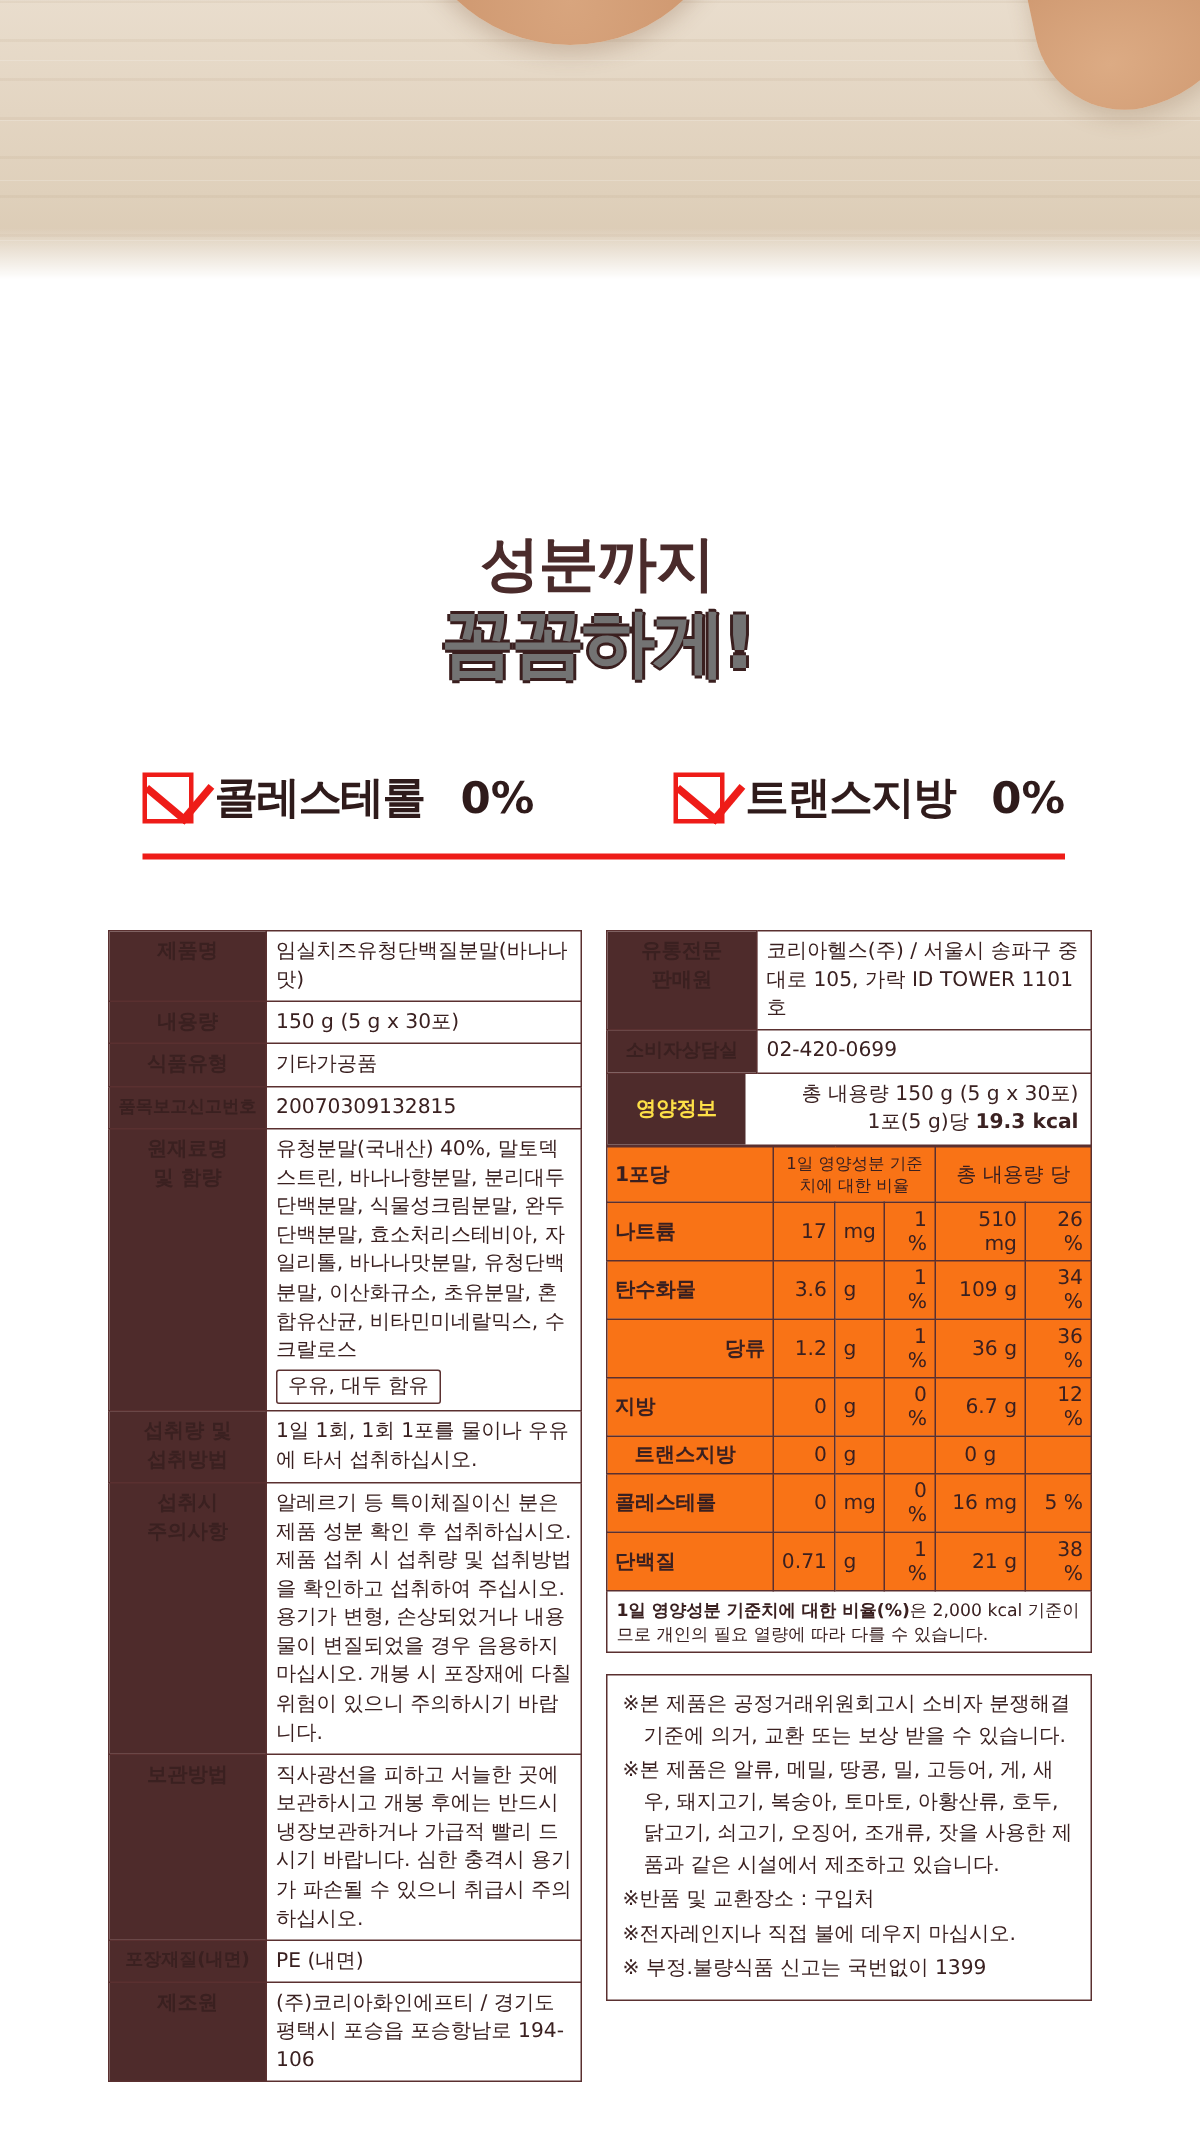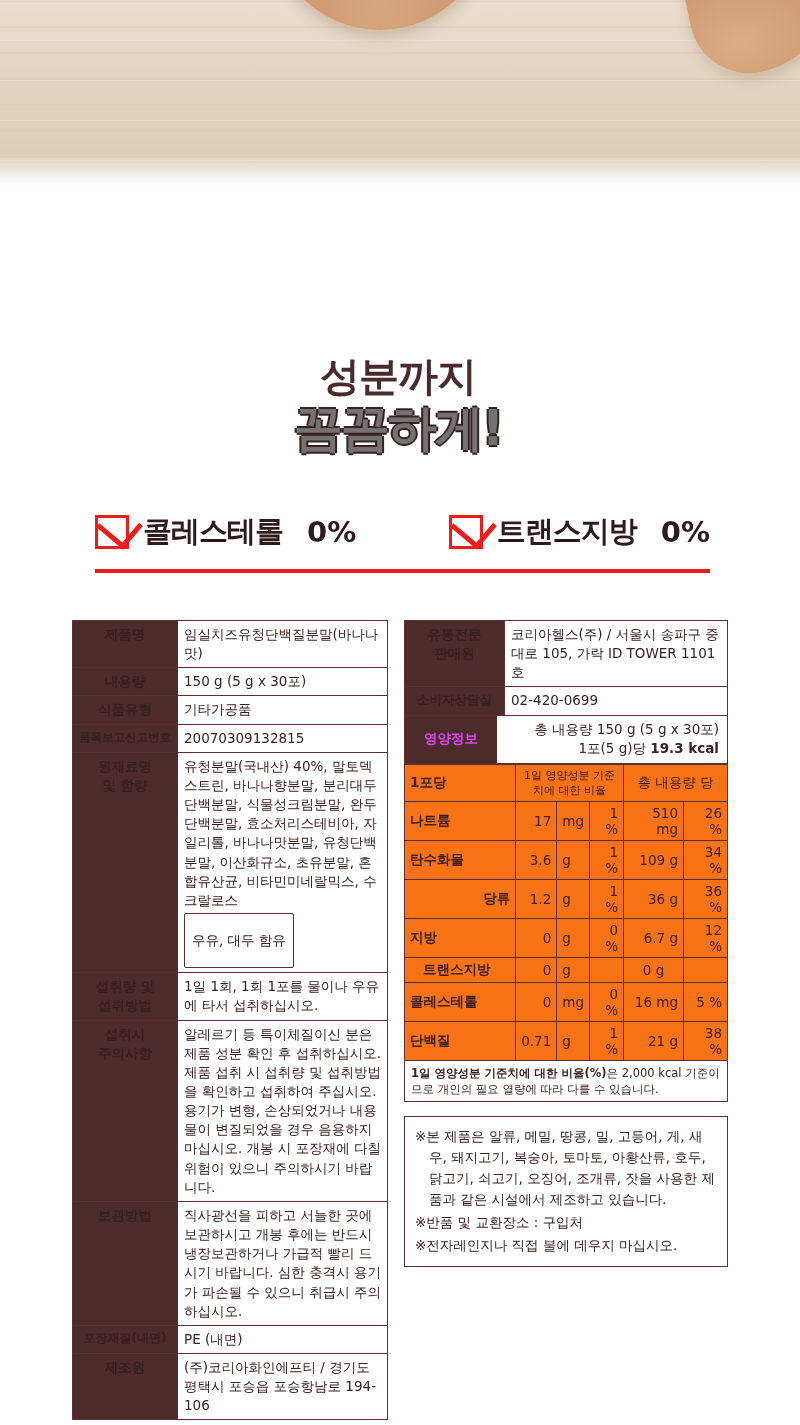--- a/index.html
+++ b/index.html
@@ -87,30 +87,30 @@
     font-size: 13.5px; line-height:1.42; vertical-align: top;
     padding: 4px 6px; color:#3a2020;
   }
   td.hd {
     background: #4e2b2b; color:#ffffff; font-weight:bold; text-align:center;
     white-space:nowrap; width:92px; font-size:13.5px;
   }
   td.hd.wide { width: 100px; }
   td.val { background:#fff; }
   .highlight-box {
-    display:inline-block; border:1.5px solid #5a3030; padding:17px 7px; margin-top:3px;
+    display:inline-block; border:1.5px solid #5a3030; padding:1px 7px; margin-top:3px;
     font-size:13.5px; background:#fff; border-radius:2px;
   }
 
   
   .nut-head {
     display:flex; border:1px solid #5a3030; border-top:none;
   }
   .nut-head .lbl {
-    background:#4e2b2b; color:#d946ef; font-weight:bold; font-size:13.5px;
+    background:#4e2b2b; color:#fde047; font-weight:bold; font-size:13.5px;
     padding:5px 6px; width:92px; text-align:center; flex:none;
     display:flex; align-items:center; justify-content:center;
   }
   .nut-head .rt {
     flex:1; padding:4px 8px; text-align:right; font-size:13.5px; line-height:1.45;
   }
   .nut-head .rt b { font-weight:bold; }
 
   table.nut { border-collapse: collapse; width:100%; }
   table.nut td {
@@ -322,20 +322,22 @@
           <td class="n-totpct">38 %</td>
         </tr>
       </tbody>
         </table>
 
       <div class="nut-foot">
         <b>1일 영양성분 기준치에 대한 비율(%)</b><span>은 2,000 kcal 기준이므로 개인의 필요 열량에 따라 다를 수 있습니다.</span>
       </div>
 
       <div class="notice">
+        <p>※본 제품은 공정거래위원회고시 소비자 분쟁해결 기준에 의거, 교환 또는 보상 받을 수 있습니다.</p>
         <p>※본 제품은 알류, 메밀, 땅콩, 밀, 고등어, 게, 새우, 돼지고기, 복숭아, 토마토, 아황산류, 호두, 닭고기, 쇠고기, 오징어, 조개류, 잣을 사용한 제품과 같은 시설에서 제조하고 있습니다.</p>
         <p>※반품 및 교환장소 : 구입처</p>
         <p>※전자레인지나 직접 불에 데우지 마십시오.</p>
+        <p>※ 부정.불량식품 신고는 국번없이 1399</p>
       </div>
     </div>
 
   </div>
 </div>
 
 </body></html>

